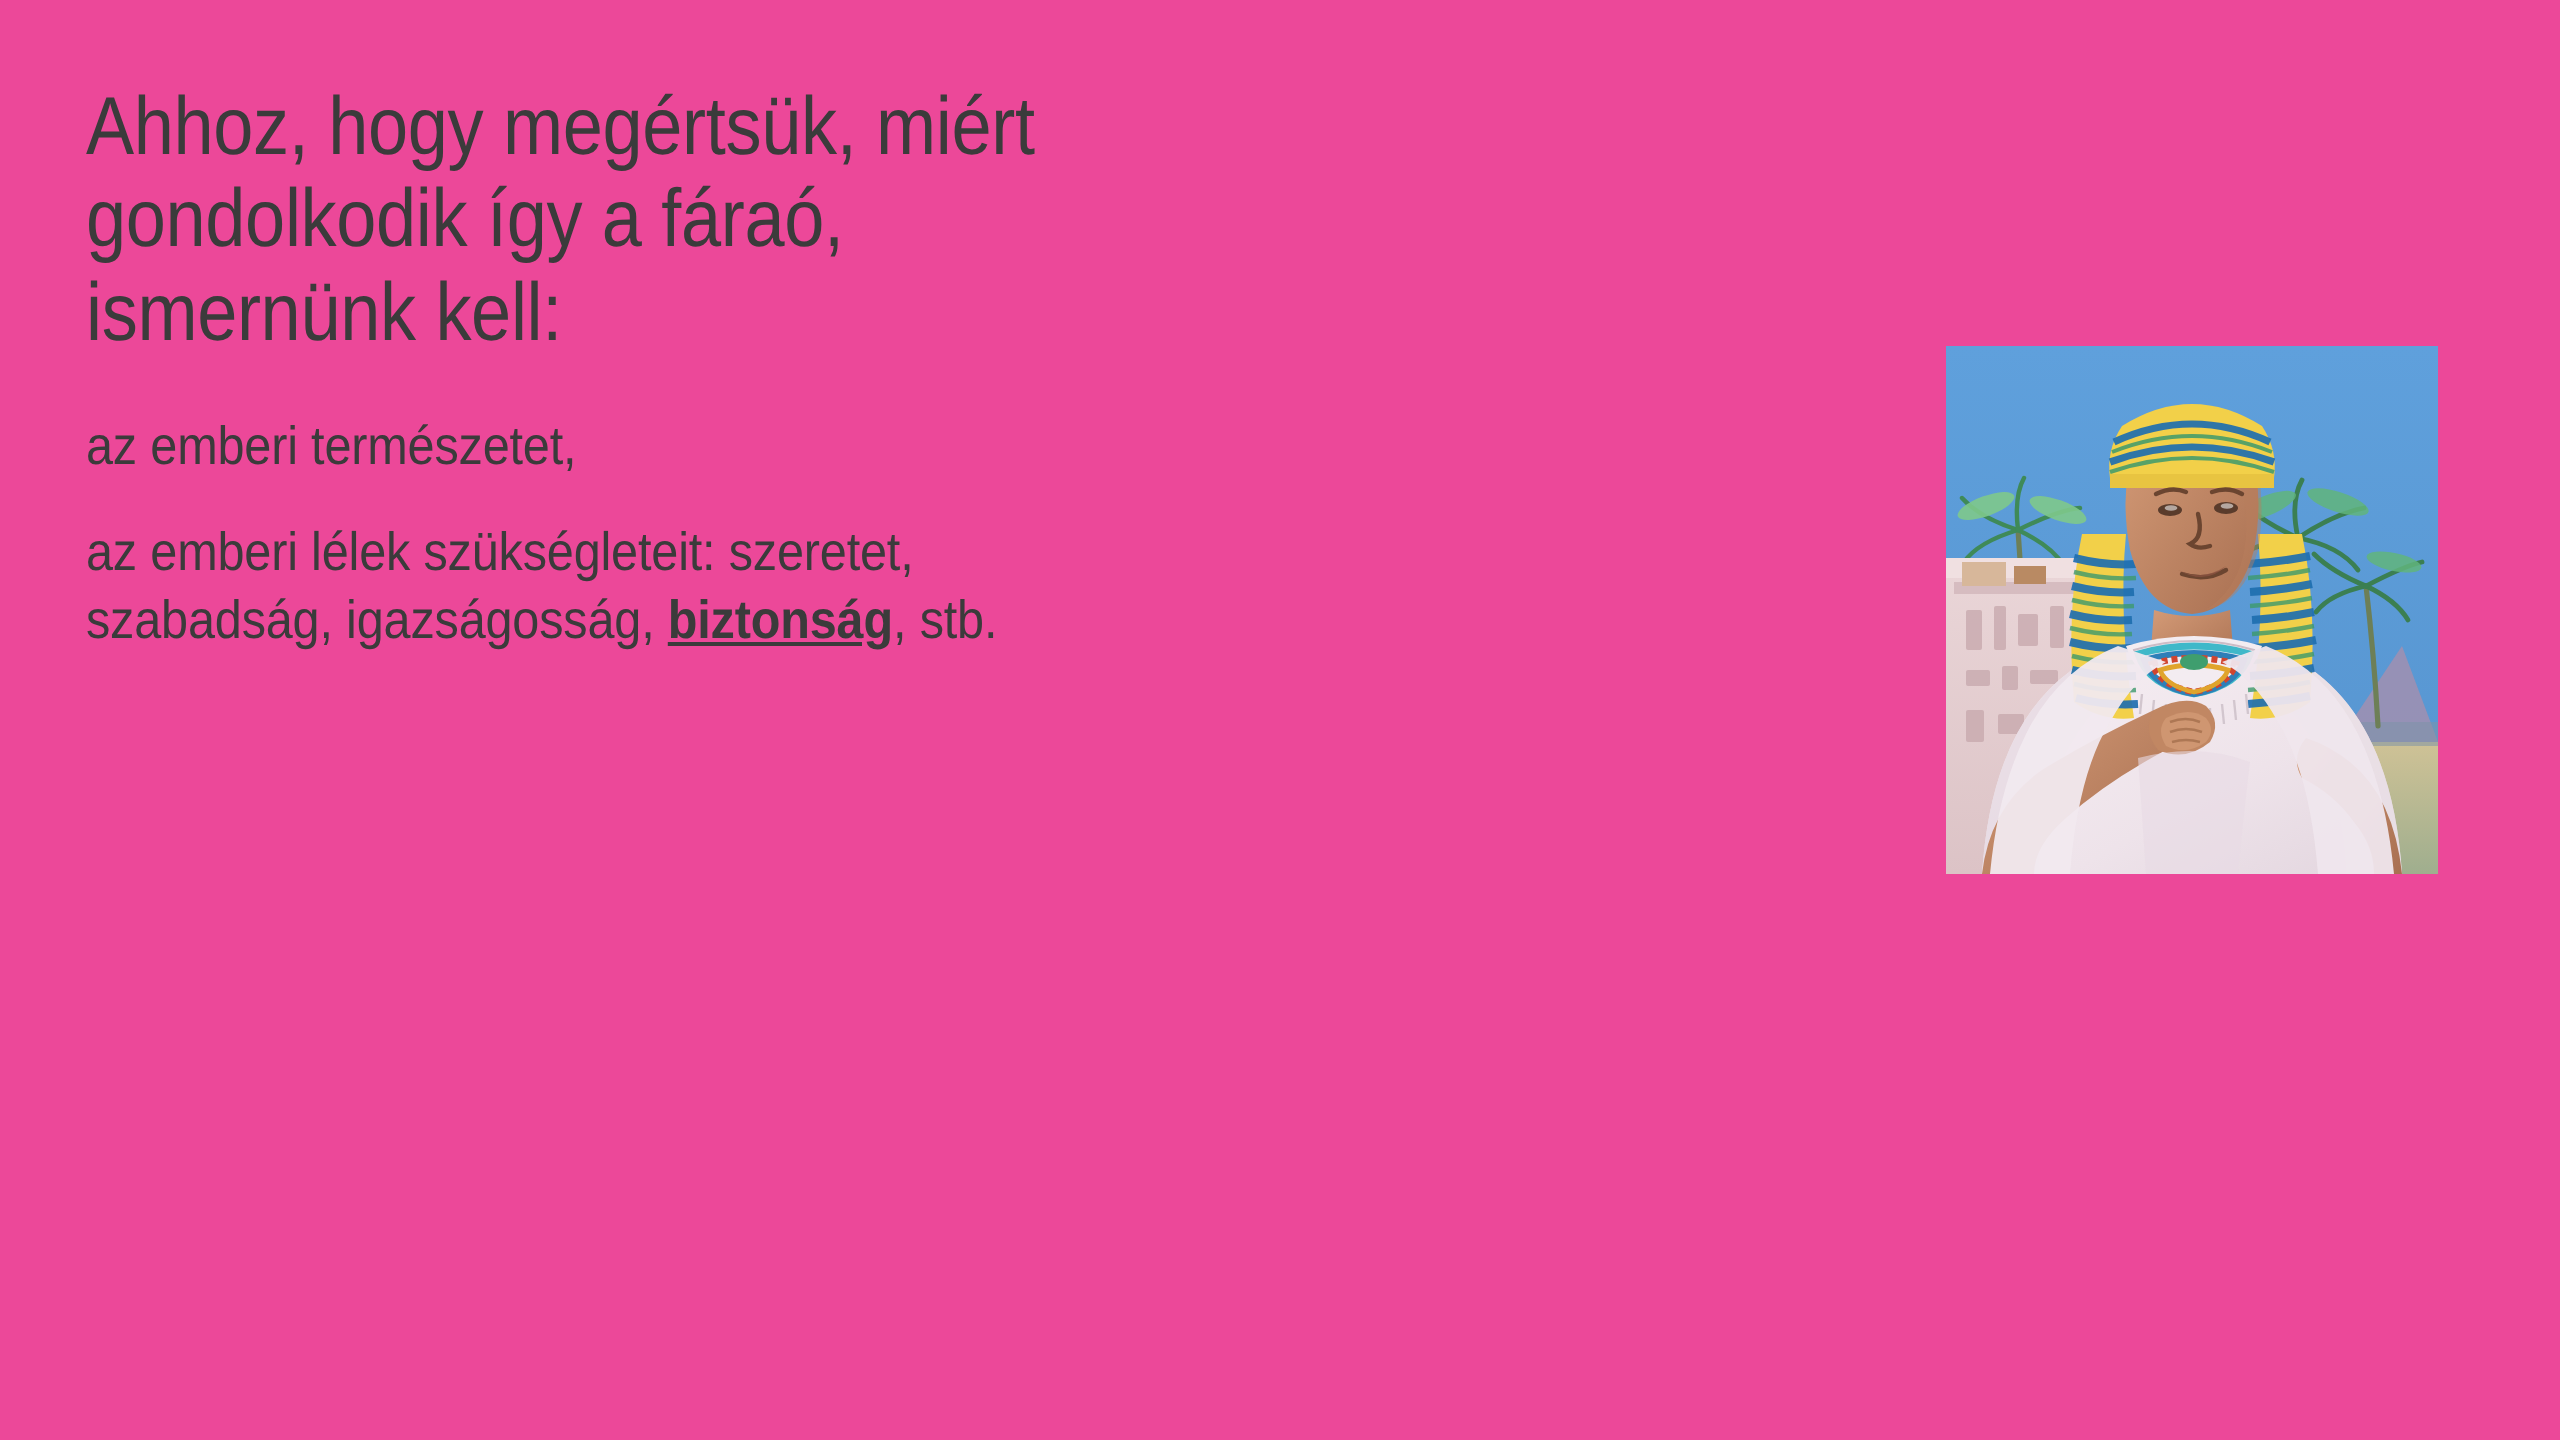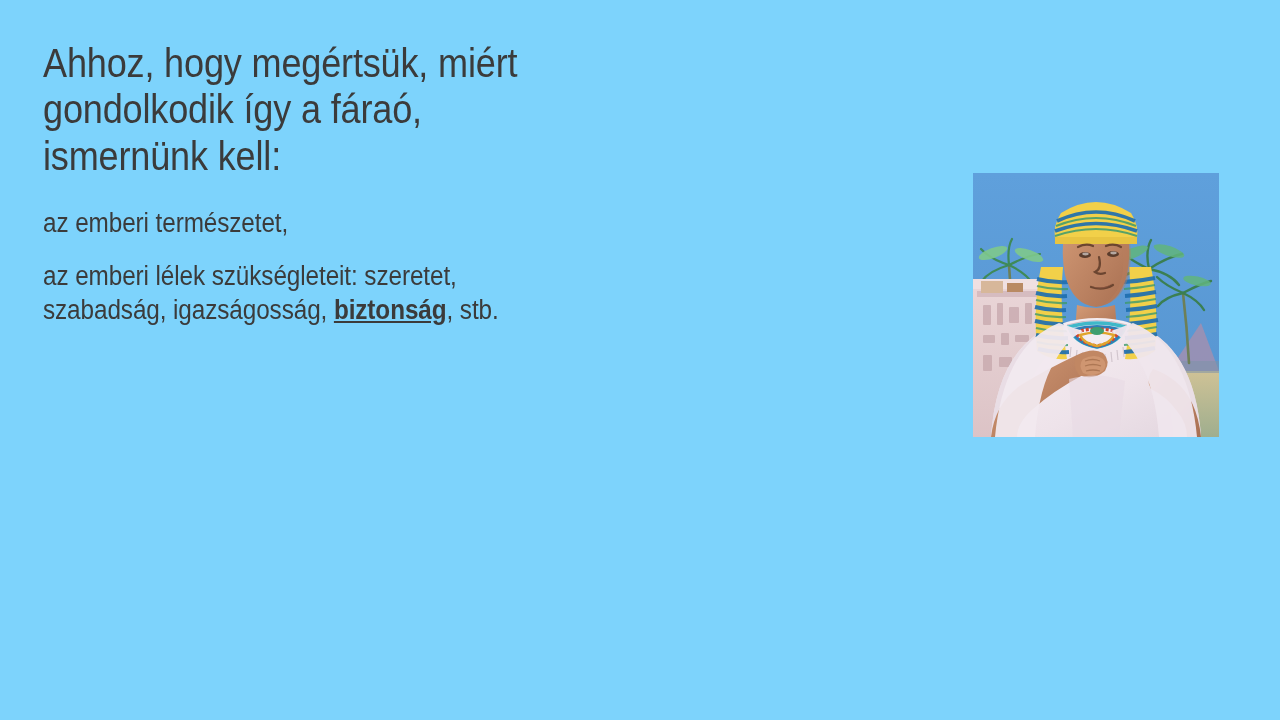--- a/index.html
+++ b/index.html
@@ -12,21 +12,21 @@
     height: 720px;
     background: #ffffff;
     font-family: "Liberation Sans", "DejaVu Sans", sans-serif;
     overflow: hidden;
     position: relative;
   }
 
   #slide {
     position: absolute;
     inset: 0;
-    background: #7dd3fc;
+    background: #ec4899;
   }
 
   
   #text-block {
     position: absolute;
     left: 43px;
     top: 40px;
     width: 580px;
   }
 

